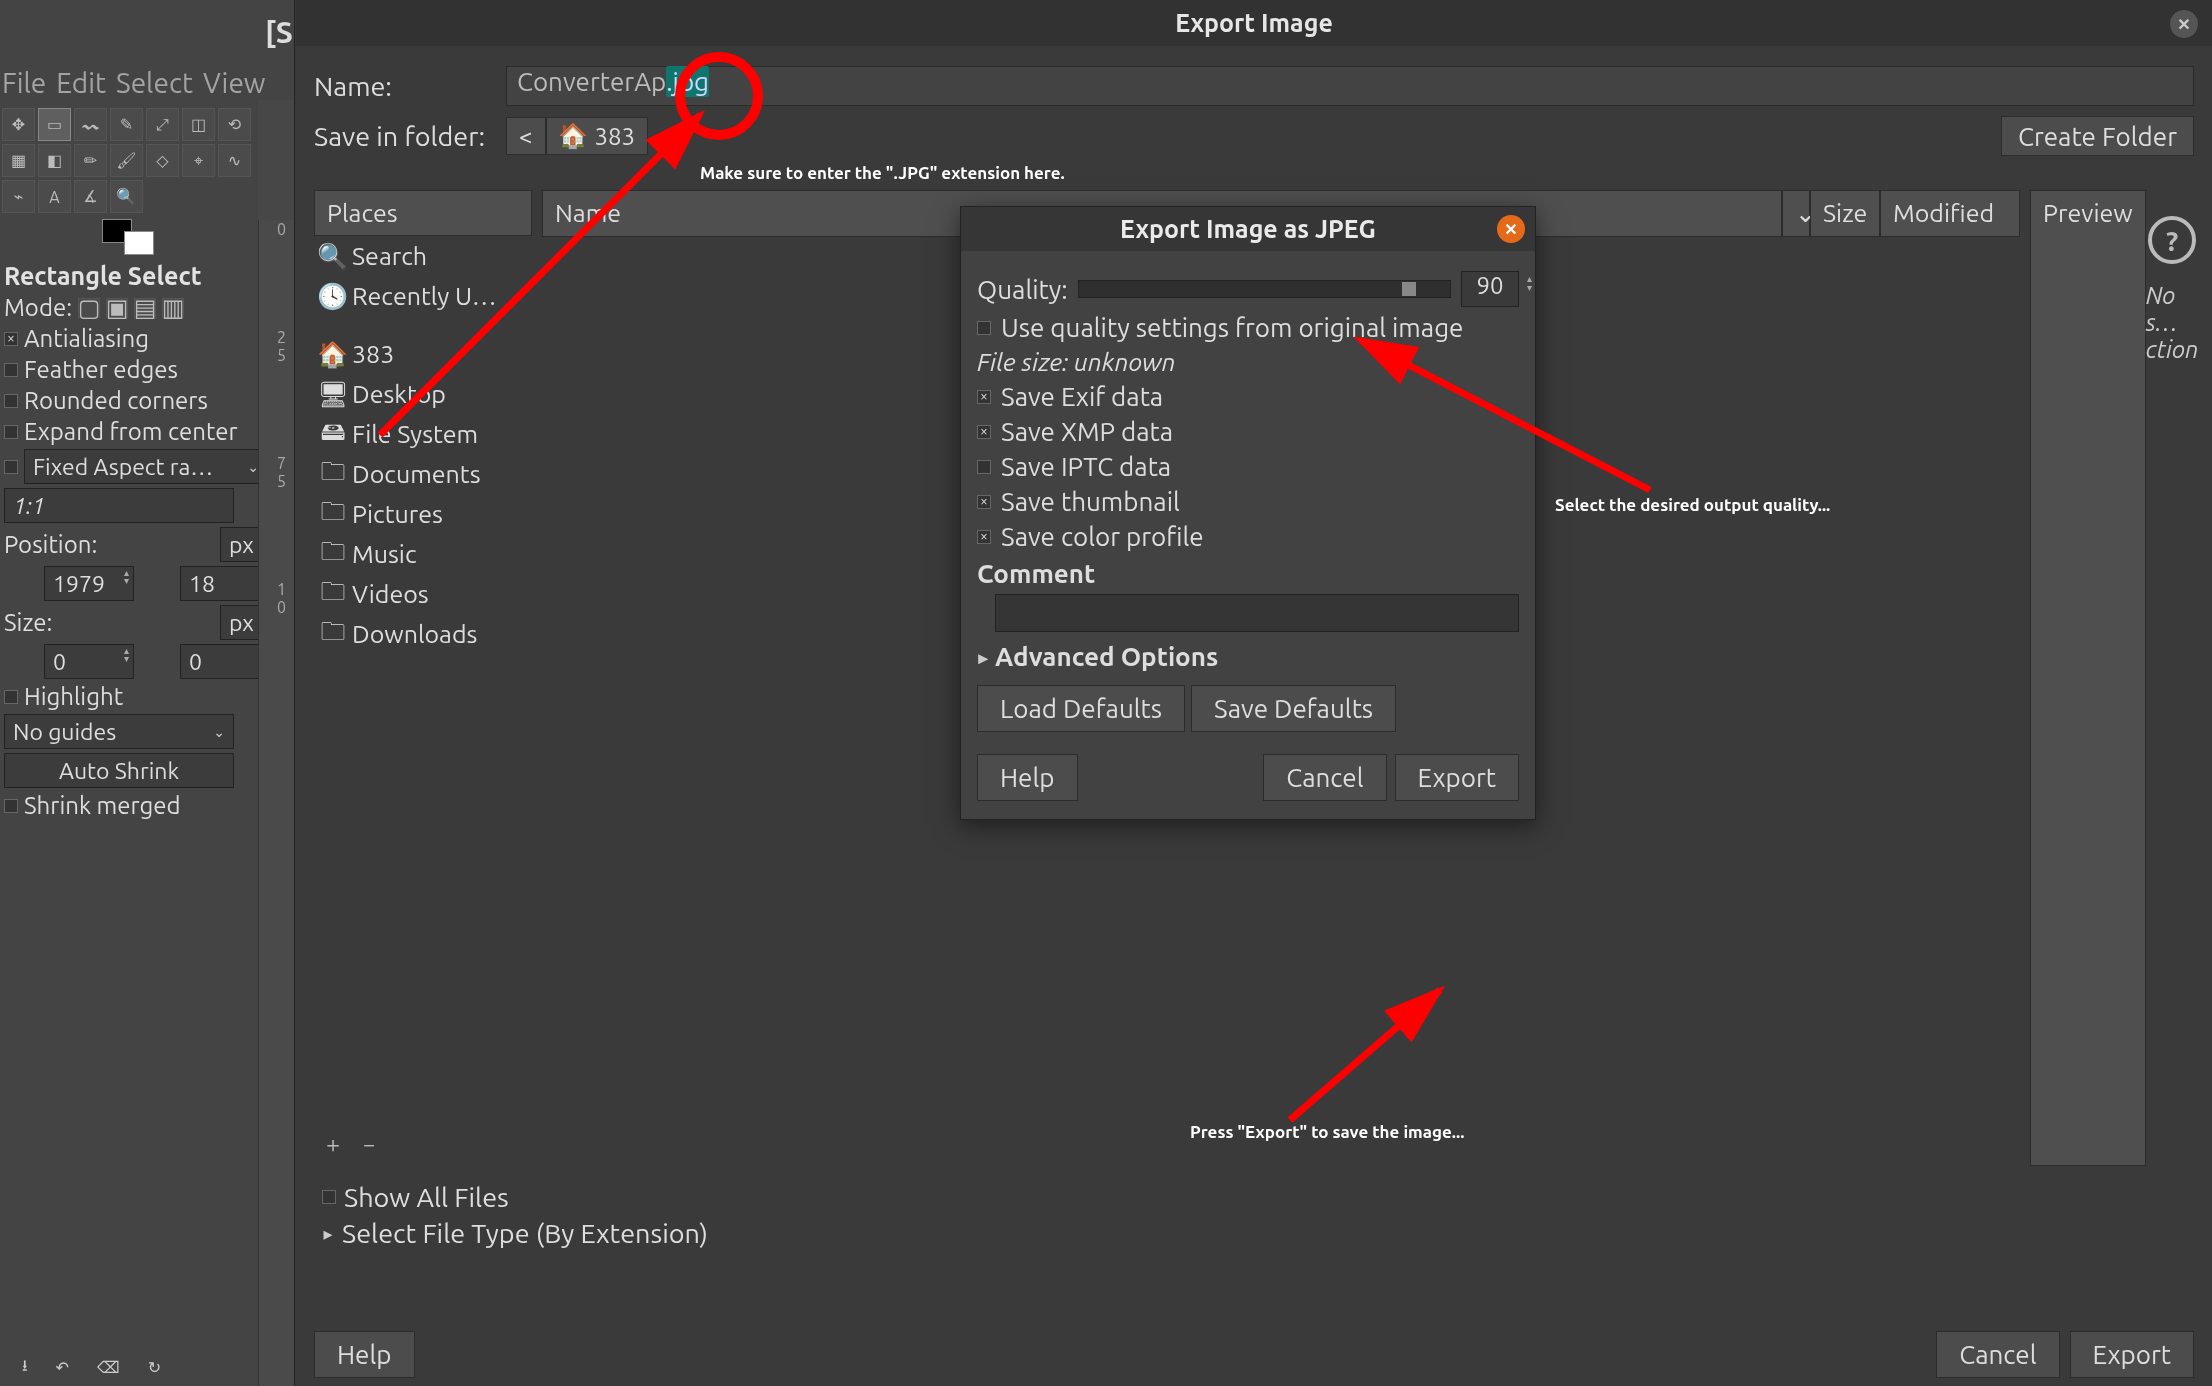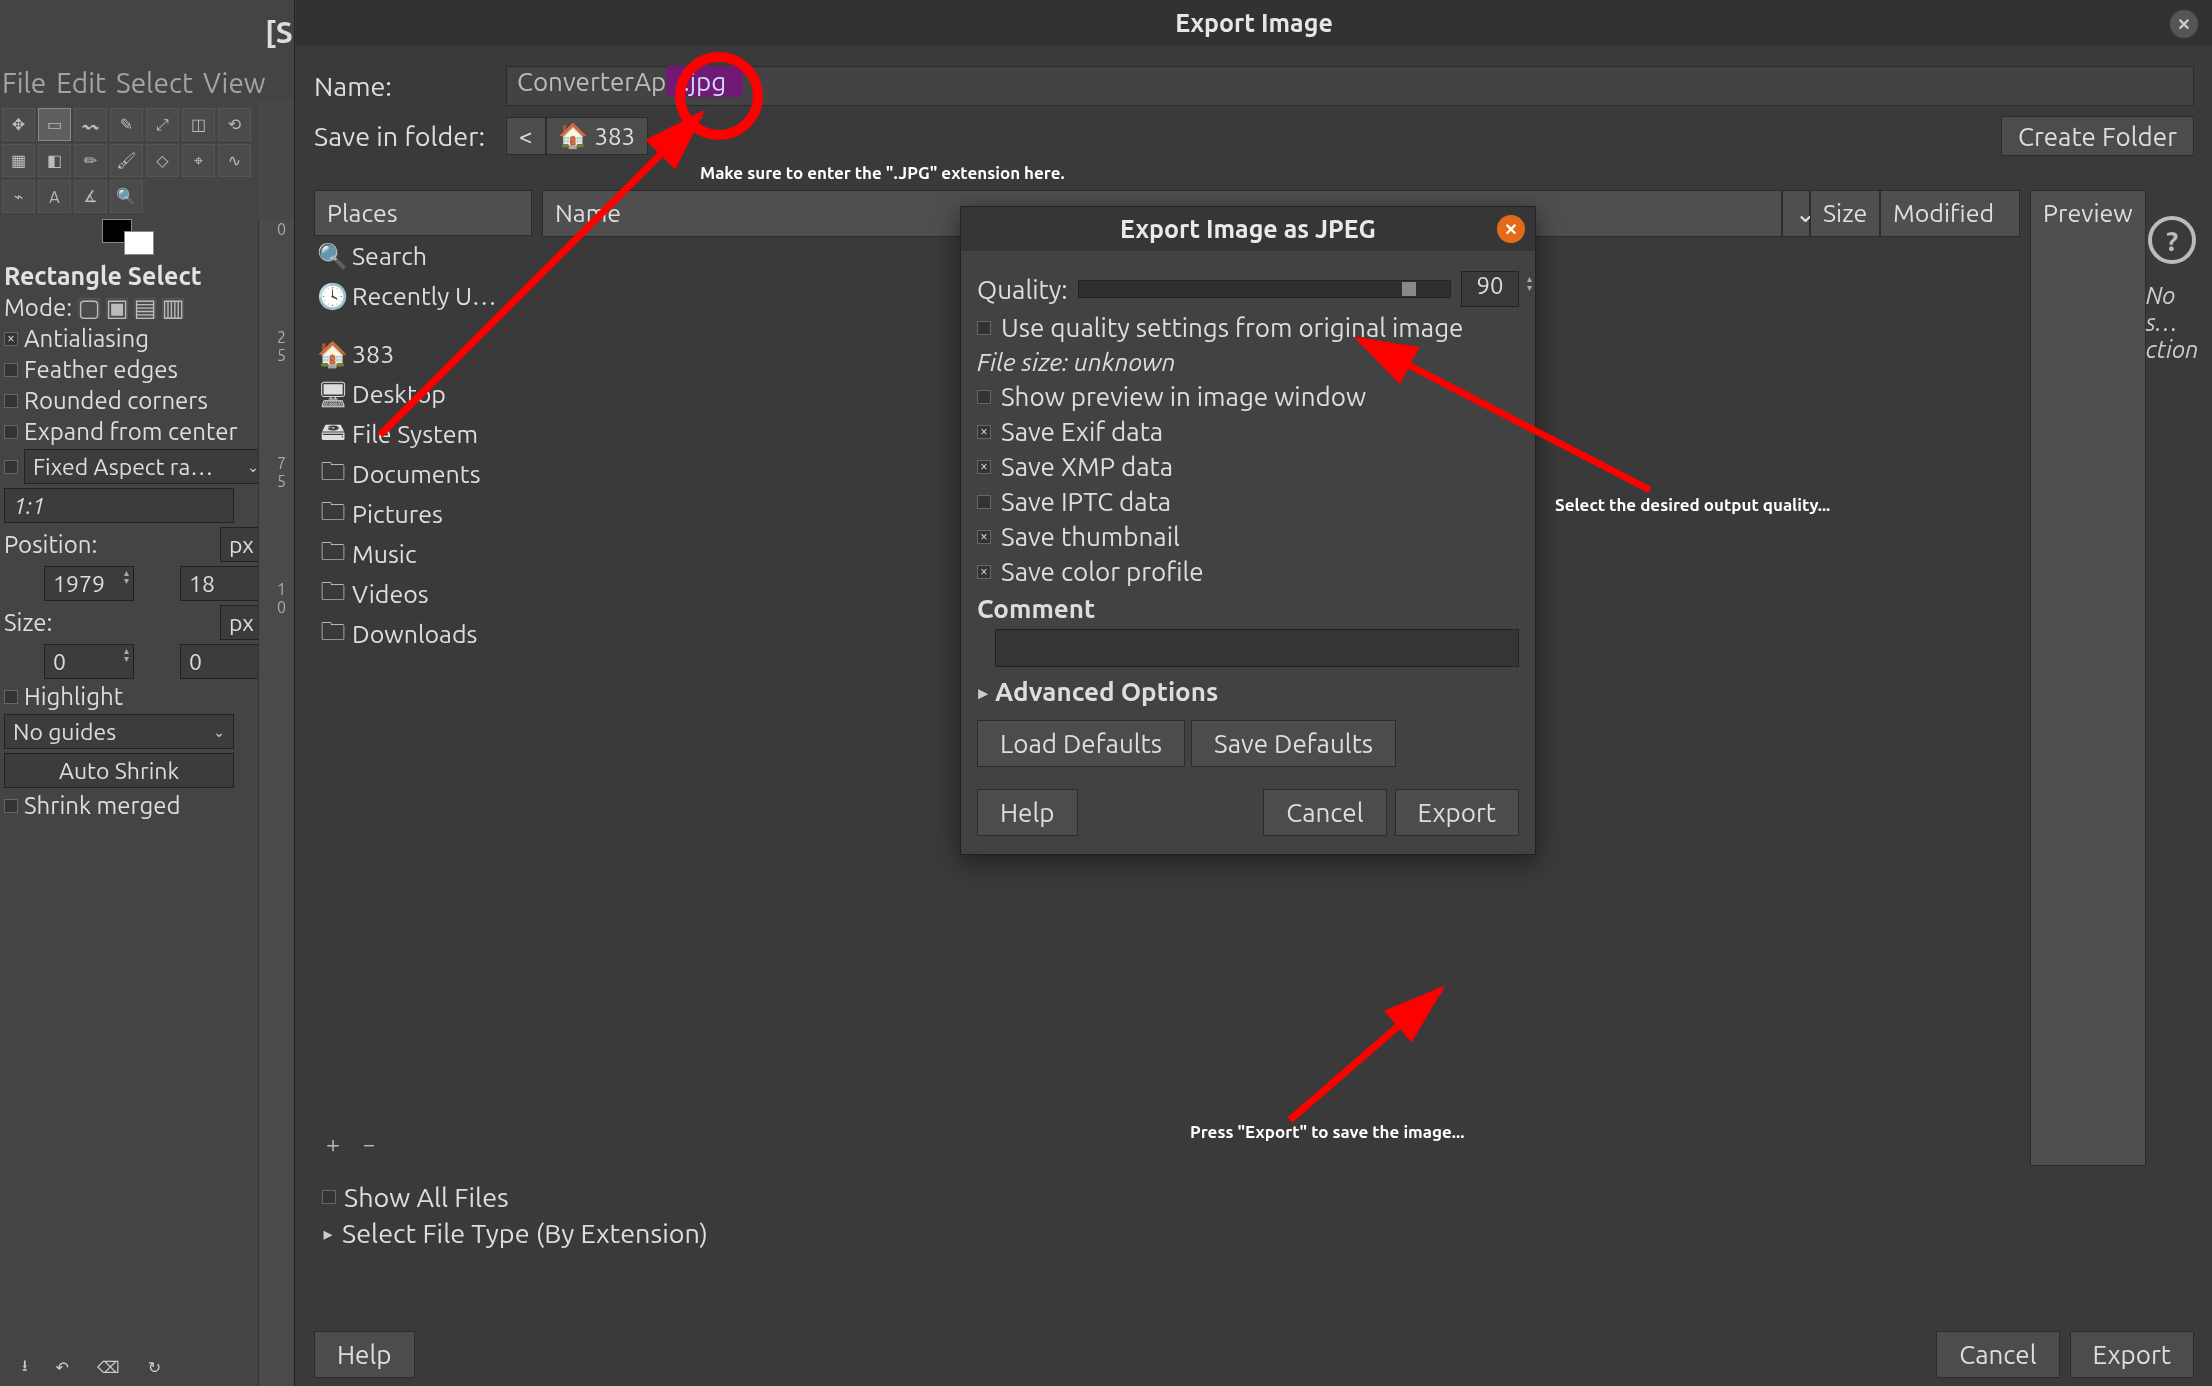--- a/index.html
+++ b/index.html
@@ -59,21 +59,21 @@
   position: absolute; right: 14px; top: 10px; width: 28px; height: 28px; border-radius: 50%;
   background: #555; color: #ccc; display: flex; align-items: center; justify-content: center; font-size: 16px;
 }
 .export-body { padding: 10px 18px; }
 .form-row { display: flex; align-items: center; gap: 14px; margin: 10px 0; }
 .form-label { width: 178px; font-size: 27px; color: #ddd; }
 .name-input {
   flex: 1; height: 40px; background: #434343; border: 1px solid #2a2a2a;
   color: #bbb; font-size: 26px; padding: 0 10px;
 }
-.name-sel { background: #701a75; color: #cfd6ff; padding: 1px 17px; border-radius: 2px; }
+.name-sel { background: #0f766e; color: #cfd6ff; padding: 1px 0; border-radius: 2px; }
 .crumb-row { display: flex; align-items: center; gap: 0; }
 .crumb-btn {
   height: 38px; background: #4c4c4c; border: 1px solid #2c2c2c; color: #ddd;
   padding: 0 12px; font-size: 24px; display: flex; align-items: center; gap: 6px;
 }
 .create-folder {
   margin-left: auto; height: 40px; background: #4c4c4c; border: 1px solid #2c2c2c;
   color: #ddd; padding: 0 16px; font-size: 26px;
 }
 
@@ -457,24 +457,20 @@
             <span>▾</span>
           </span>
       </div>
     </div>
     <div class="jpeg-row">
         <span class="gimp-check"></span>
         <span>Use quality settings from original image</span>
       </div>
     <div class="jpeg-fs">File size: unknown</div>
     <div class="jpeg-row">
-        <span class="gimp-check"></span>
-        <span>Show preview in image window</span>
-      </div>
-    <div class="jpeg-row">
         <span class="gimp-check on"></span>
         <span>Save Exif data</span>
       </div>
     <div class="jpeg-row">
         <span class="gimp-check on"></span>
         <span>Save XMP data</span>
       </div>
     <div class="jpeg-row">
         <span class="gimp-check"></span>
         <span>Save IPTC data</span>

